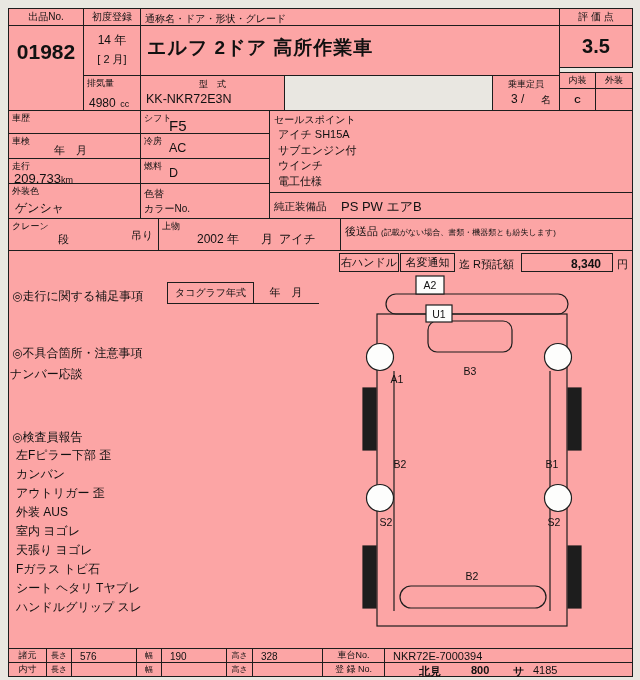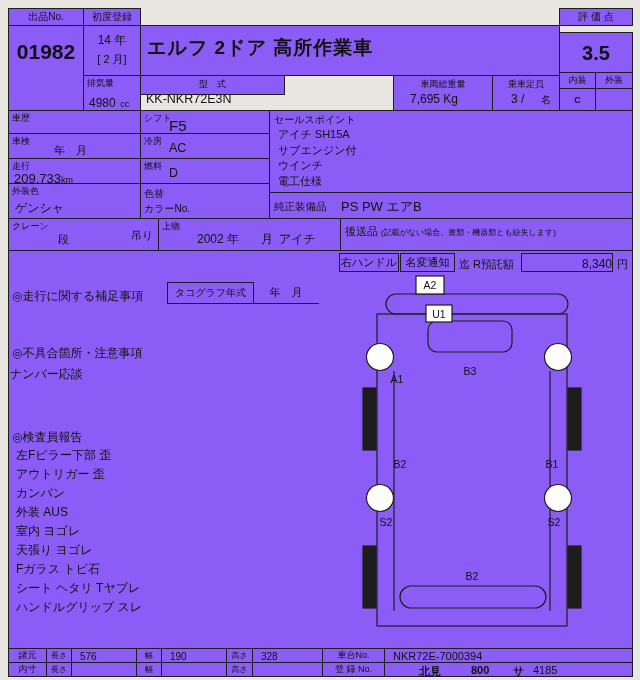--- a/index.html
+++ b/index.html
@@ -1,19 +1,19 @@
 <!DOCTYPE html>
 <html><head>
 <meta charset="utf-8">
 <style>
   *{margin:0;padding:0;box-sizing:border-box}
   html,body{width:640px;height:680px}
   body{background:#e9e7e1;font-family:"Liberation Sans","DejaVu Sans",sans-serif;color:#111;overflow:hidden}
   #sheet{position:relative;width:640px;height:680px;background:#e9e7e1}
-  .c{position:absolute;border:1px solid #1d1d1d;background:#8b5cf6}
+  .c{position:absolute;border:1px solid #1d1d1d;background:#fca5a5}
   .x{position:absolute;white-space:nowrap}
   .ctr{display:flex;align-items:center;justify-content:center}
   .tl{position:absolute;top:1px;left:3px;font-size:9px;white-space:nowrap}
   .tc{position:absolute;top:2px;left:0;right:0;text-align:center;font-size:9px;white-space:nowrap}
   .v{position:absolute;white-space:nowrap}
   .s8{font-size:8px}.s9{font-size:9px}.s10{font-size:10px}.s11{font-size:11px}
   .s12{font-size:12px}.s13{font-size:13px}.b{font-weight:bold}
   .sp{font-size:11px;line-height:15.5px;white-space:pre}
   .ri{font-size:12px;line-height:19px;white-space:pre}
   .half{width:50%;height:100%;display:flex;align-items:center;justify-content:center;font-size:9px}
@@ -24,49 +24,48 @@
 <body>
 
 <div id="sheet">
 
   <div class="c ctr s10" style="left:8px;top:8px;width:76px;height:18px">
     <span>出品No.</span>
   </div>
   <div class="c ctr s10" style="left:83px;top:8px;width:58px;height:18px">
     <span>初度登録</span>
   </div>
+  <div class="c s10" style="left:140px;top:8px;width:420px;height:18px">
+    <span class="v" style="left:4px;top:3px">通称名・ドア・形状・グレード</span>
+  </div>
   <div class="c ctr s10" style="left:559px;top:8px;width:74px;height:18px">
     <span>評 価 点</span>
   </div>
 
   <div class="c" style="left:8px;top:25px;width:76px;height:86px">
     <div class="x b" style="left:0;right:0;top:14px;text-align:center;font-size:21px">01982</div>
   </div>
   <div class="c" style="left:83px;top:25px;width:58px;height:51px">
     <div class="x s12" style="left:0;right:0;top:6px;text-align:center">14 年</div>
     <div class="x s11" style="left:0;right:0;top:26px;text-align:center">[ 2 月]</div>
   </div>
   <div class="c" style="left:140px;top:25px;width:420px;height:51px">
     <div class="x b" style="left:6px;top:9px;font-size:19px;letter-spacing:1px">エルフ 2ドア 高所作業車</div>
   </div>
-  <div class="c ctr" style="left:559px;top:32px;width:74px;height:43px">
+  <div class="c ctr" style="left:559px;top:25px;width:74px;height:43px">
     <span class="b" style="font-size:20px">3.5</span>
   </div>
 
   <div class="c" style="left:83px;top:75px;width:58px;height:50px">
     <span class="tl">排気量</span>
     <div class="x" style="left:5px;top:17px"><span class="s12">4980</span> <span class="s9">cc</span></div>
   </div>
-  <div class="c" style="left:140px;top:75px;width:145px;height:20px">
+  <div class="c" style="left:140px;top:75px;width:145px;height:36px">
     <span class="tc">型　式</span>
     <div class="x" style="left:5px;top:16px;font-size:12.5px">KK-NKR72E3N</div>
-  </div>
-  <div class="c" style="left:393px;top:75px;width:100px;height:36px">
-    <span class="tc">車両総重量</span>
-    <div class="x s12" style="left:16px;top:16px">7,695 Kg</div>
   </div>
   <div class="c" style="left:492px;top:75px;width:68px;height:36px">
     <span class="tc">乗車定員</span>
     <div class="x s12" style="left:18px;top:16px">3 /</div>
     <div class="x s10" style="right:8px;top:17px">名</div>
   </div>
   <div class="c" style="left:559px;top:72px;width:74px;height:17px">
     <div class="row2">
       <div class="half">内装</div>
       <div class="half">外装</div>
@@ -143,40 +142,40 @@
   <div class="c" style="left:8px;top:250px;width:625px;height:399px"></div>
 
   <div class="c ctr s11" style="left:339px;top:253px;width:60px;height:19px">
     <span>右ハンドル</span>
   </div>
   <div class="c ctr s11" style="left:400px;top:253px;width:55px;height:19px">
     <span>名変通知</span>
   </div>
   <div class="x s11" style="left:459px;top:257px">迄 R預託額</div>
   <div class="c" style="left:521px;top:253px;width:92px;height:19px">
-    <span class="v s12" style="right:0;top:3px;font-weight:400">8,340</span>
+    <span class="v s12" style="right:11px;top:3px;font-weight:700">8,340</span>
   </div>
   <div class="x s11" style="left:617px;top:257px">円</div>
 
   <div class="x s12" style="left:12px;top:288px">◎走行に関する補足事項</div>
   <div class="c ctr s10" style="left:167px;top:282px;width:87px;height:22px">
     <span>タコグラフ年式</span>
   </div>
   <div class="x ctr s11" style="left:253px;top:282px;width:66px;height:22px;border-bottom:1px solid #1d1d1d">
     <span>年　月</span>
   </div>
 
   <div class="x s12" style="left:12px;top:345px">◎不具合箇所・注意事項</div>
   <div class="x s12" style="left:10px;top:366px">ナンバー応談</div>
 
   <div class="x s12" style="left:12px;top:429px">◎検査員報告</div>
   <div class="x" style="left:16px;top:446px">
     <div class="ri">左Fピラー下部 歪</div>
+    <div class="ri">カンバン</div>
     <div class="ri">アウトリガー 歪</div>
-    <div class="ri">カンバン</div>
     <div class="ri">外装 AUS</div>
     <div class="ri">室内 ヨゴレ</div>
     <div class="ri">天張り ヨゴレ</div>
     <div class="ri">Fガラス トビ石</div>
     <div class="ri">シート ヘタリ Tヤブレ</div>
     <div class="ri">ハンドルグリップ スレ</div>
   </div>
 
   <svg style="position:absolute;left:348px;top:266px" width="282" height="380" viewBox="0 0 282 380">
     <g fill="none" stroke="#1d1d1d" stroke-width="1.2">

